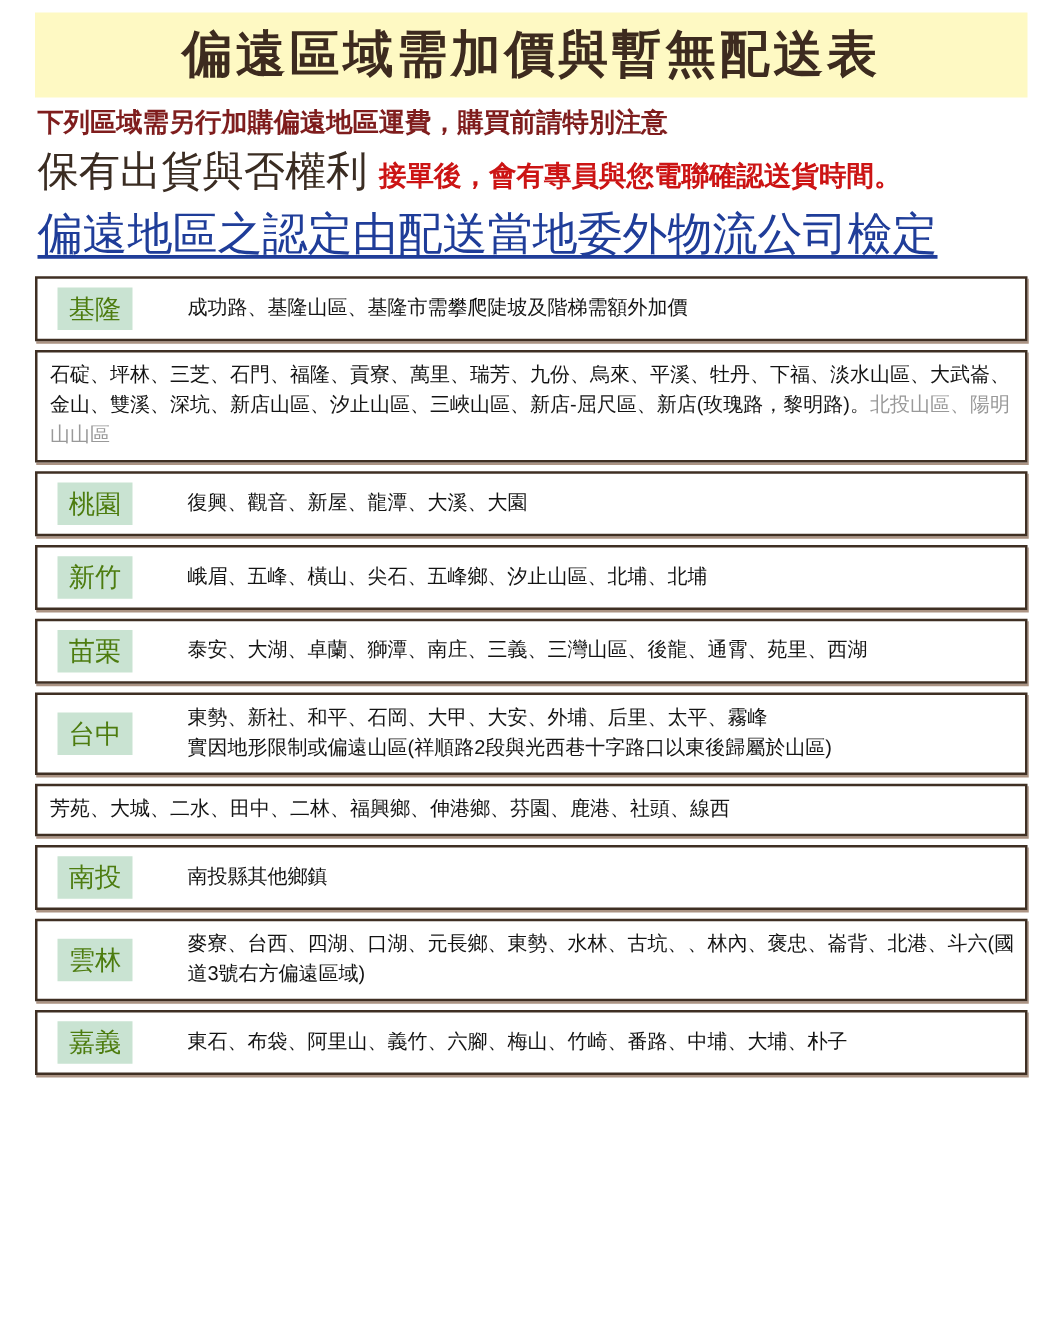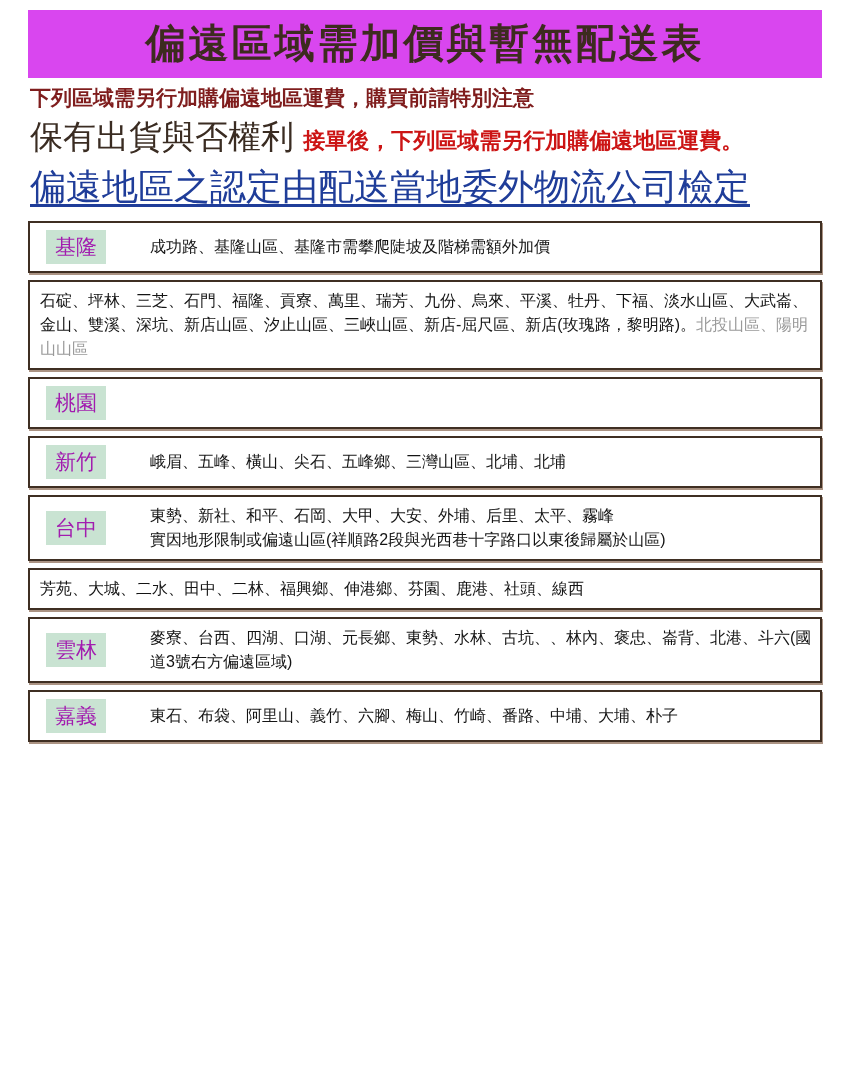--- a/index.html
+++ b/index.html
@@ -6,21 +6,21 @@
   html, body { margin: 0; padding: 0; }
   body {
     width: 850px;
     background: #ffffff;
     font-family: "Liberation Sans", "DejaVu Sans", sans-serif;
     color: #141414;
   }
   .page { padding: 10px 28px 6px 28px; }
 
   .title-band {
-    background: #d946ef;
+    background: #fef9c3;
     text-align: center;
     font-size: 40px;
     font-weight: bold;
     color: #3d2b1f;
     letter-spacing: 3px;
     padding: 6px 0 7px 0;
   }
 
   .notice-red {
     color: #7f1d1d;
@@ -65,21 +65,21 @@
     flex-shrink: 0;
     padding: 7px 0 7px 16px;
     display: flex;
     flex-direction: column;
     gap: 7px;
     align-items: flex-start;
   }
   .region-label {
     background: #c9e3d2;
     font-size: 21px;
-    color: #a21caf;
+    color: #4d7c0f;
     padding: 3px 9px;
     white-space: nowrap;
   }
   .areas {
     flex: 1;
     font-size: 16px;
     line-height: 1.5;
     padding: 7px 8px 7px 10px;
     color: #141414;
   }
@@ -88,21 +88,21 @@
 </head>
 <body>
 
 <div class="page">
 
   <div class="title-band">偏遠區域需加價與暫無配送表</div>
 
   <div class="notice-red">下列區域需另行加購偏遠地區運費，購買前請特別注意</div>
 
   <div class="statement">
-    <div><span>保有出貨與否權利 </span><span class="statement-note">接單後，下列區域需另行加購偏遠地區運費。</span></div>
+    <div><span>保有出貨與否權利 </span><span class="statement-note">接單後，會有專員與您電聯確認送貨時間。</span></div>
   </div>
 
   <div class="policy">偏遠地區之認定由配送當地委外物流公司檢定</div>
 
   <div class="rows">
 
     <div class="row">
       <div class="label-col">
         <span class="region-label">基隆</span>
       </div>
@@ -110,44 +110,57 @@
     </div>
 
     <div class="row">
       <div class="areas"><span>石碇、坪林、三芝、石門、福隆、貢寮、萬里、瑞芳、九份、烏來、平溪、牡丹、下福、淡水山區、大武崙、金山、雙溪、深坑、新店山區、汐止山區、三峽山區、新店-屈尺區、新店(玫瑰路，黎明路)。</span><span class="gray">北投山區、陽明山山區</span></div>
     </div>
 
     <div class="row">
       <div class="label-col">
         <span class="region-label">桃園</span>
       </div>
+      <div class="areas"><span>復興、觀音、新屋、龍潭、大溪、大園</span></div>
     </div>
 
     <div class="row">
       <div class="label-col">
         <span class="region-label">新竹</span>
       </div>
-      <div class="areas"><span>峨眉、五峰、橫山、尖石、五峰鄉、三灣山區、北埔、北埔</span></div>
+      <div class="areas"><span>峨眉、五峰、橫山、尖石、五峰鄉、汐止山區、北埔、北埔</span></div>
     </div>
 
+    <div class="row">
+      <div class="label-col">
+        <span class="region-label">苗栗</span>
+      </div>
+      <div class="areas"><span>泰安、大湖、卓蘭、獅潭、南庄、三義、三灣山區、後龍、通霄、苑里、西湖</span></div>
+    </div>
 
     <div class="row">
       <div class="label-col">
         <span class="region-label">台中</span>
       </div>
       <div class="areas">
         <div>東勢、新社、和平、石岡、大甲、大安、外埔、后里、太平、霧峰</div>
         <div>實因地形限制或偏遠山區(祥順路2段與光西巷十字路口以東後歸屬於山區)</div>
       </div>
     </div>
 
     <div class="row">
       <div class="areas"><span>芳苑、大城、二水、田中、二林、福興鄉、伸港鄉、芬園、鹿港、社頭、線西</span></div>
     </div>
 
+    <div class="row">
+      <div class="label-col">
+        <span class="region-label">南投</span>
+      </div>
+      <div class="areas"><span>南投縣其他鄉鎮</span></div>
+    </div>
 
     <div class="row">
       <div class="label-col">
         <span class="region-label">雲林</span>
       </div>
       <div class="areas"><span>麥寮、台西、四湖、口湖、元長鄉、東勢、水林、古坑、、林內、褒忠、崙背、北港、斗六(國道3號右方偏遠區域)</span></div>
     </div>
 
     <div class="row">
       <div class="label-col">

